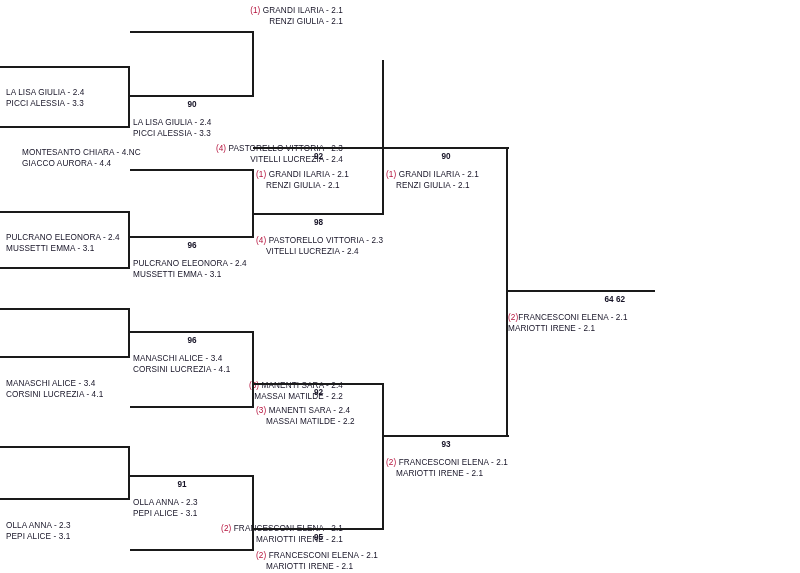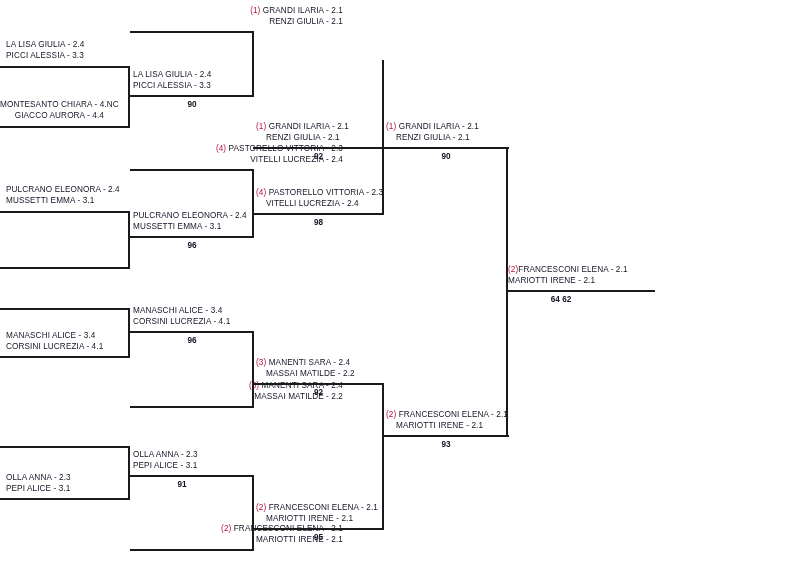--- a/index.html
+++ b/index.html
@@ -29,42 +29,42 @@
   .team{
     position:absolute;
     font-size:8.2px;
     font-weight:normal;
     line-height:10.5px;
     color:#161326;
     letter-spacing:0.1px;
     white-space:nowrap;
   }
   .team .ln{display:block;}
-  .team.al{text-align:left;}
+  .team.al{text-align:left;margin-top:48px;}
   .team.ar{text-align:right;}
   .seed{color:#b5123c;}
   .score{
     position:absolute;
     font-size:8.2px;
     font-weight:bold;
     color:#161326;
     white-space:nowrap;
     text-align:center;
   }
 </style>
 </head>
 <body>
 
 <div id="bracket">
 
   <div class="team al" style="left:6px;top:40px;">
     <span class="ln"><span class="seed"></span><span>LA LISA GIULIA - 2.4</span></span>
     <span class="ln">PICCI ALESSIA - 3.3</span>
   </div>
-  <div class="team al" style="left:0;top:100px;text-align:center;">
+  <div class="team al" style="left:22px;top:100px;">
     <span class="ln"><span class="seed"></span><span>MONTESANTO CHIARA - 4.NC</span></span>
     <span class="ln">GIACCO AURORA - 4.4</span>
   </div>
   <div class="hline" style="left:0px;top:66px;width:130px;"></div>
   <div class="hline" style="left:0px;top:126px;width:130px;"></div>
   <div class="vline" style="left:128px;top:66px;height:62px;"></div>
 
   <div class="team al" style="left:6px;top:185px;">
     <span class="ln"><span class="seed"></span><span>PULCRANO ELEONORA - 2.4</span></span>
     <span class="ln">MUSSETTI EMMA - 3.1</span>
@@ -192,15 +192,15 @@
   </div>
   <div class="hline" style="left:383px;top:435px;width:126px;"></div>
   <div class="score" style="left:383px;top:440px;width:126px;">93</div>
   <div class="vline" style="left:506px;top:147px;height:289px;"></div>
 
   <div class="team al" style="left:508px;top:265px;">
     <span class="ln"><span class="seed">(2)</span><span>FRANCESCONI ELENA - 2.1</span></span>
     <span class="ln">MARIOTTI IRENE - 2.1</span>
   </div>
   <div class="hline" style="left:507px;top:290px;width:148px;"></div>
-  <div class="score" style="left:487px;top:295px;width:148px;">64 62</div>
+  <div class="score" style="left:477px;top:295px;width:148px;text-align:right;">64 62</div>
 
 </div>
 
 </body></html>

